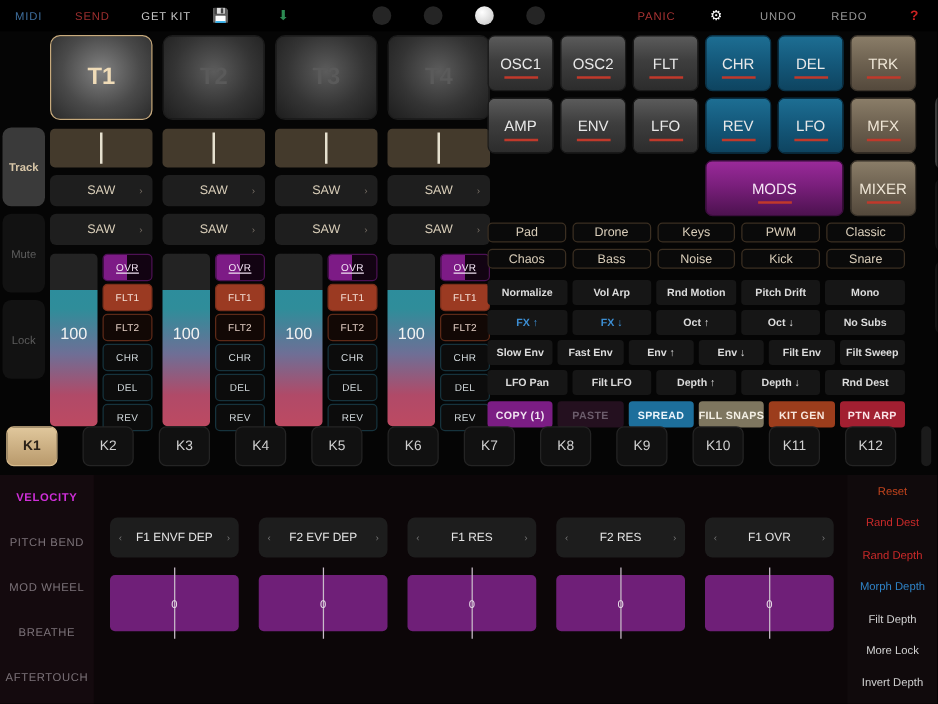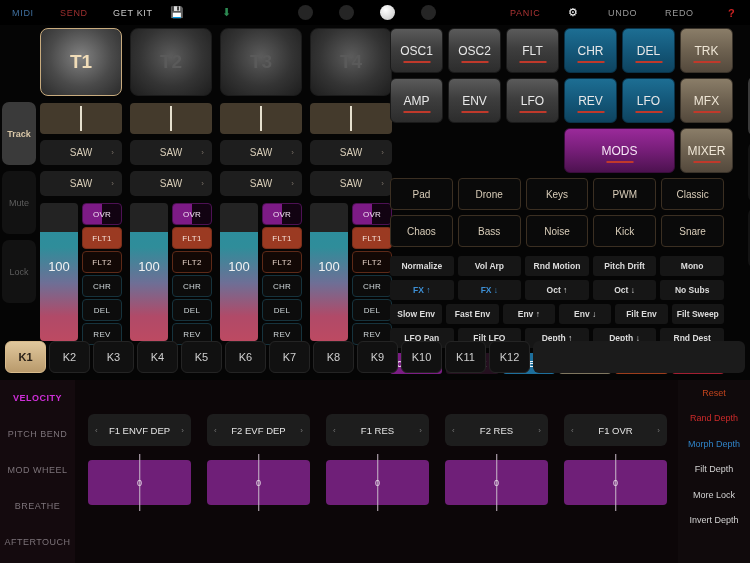--- a/index.html
+++ b/index.html
@@ -90,21 +90,21 @@
     font-size: 13px; color: #f2f2f2;
   }
   .fxcol { width: 40px; display: flex; flex-direction: column; gap: 2px; }
   .fxbtn {
     height: 22px; border-radius: 4px; font-size: 8px; letter-spacing: .3px;
     display: flex; align-items: center; justify-content: center;
     background: #0c0c0c; border: 1px solid #16333d; color: #cfd6d9; cursor: pointer;
   }
   .fxbtn.ovr {
     background: linear-gradient(to right, #7d1b86 0%, #7d1b86 50%, #120312 50%, #120312 100%);
-    border-color: #4d1154; color: #f0e2f2;
+    border-color: #4d1154; color: #f0e2f2; text-decoration: underline;
   }
   .fxbtn.flt1 { background: #9b3a22; border-color: #7a2f1b; color: #f6e2d8; }
   .fxbtn.flt2 { background: #120805; border-color: #5d2a18; color: #e3cfc5; }
 
   
   .modpanel { position: absolute; left: 390px; top: 28px; width: 334px; }
   .mod-grid { display: grid; grid-template-columns: repeat(6, 53px); gap: 5px; }
   .modbtn {
     height: 45px; border-radius: 6px; position: relative; cursor: pointer;
     display: flex; align-items: center; justify-content: center;
@@ -116,21 +116,21 @@
     position: absolute; bottom: 9px; left: 50%; transform: translateX(-50%);
     width: 27px; height: 1.6px; background: #c0392b;
   }
   .modbtn.blue { background: linear-gradient(to bottom, #1d6e93 0%, #14587a 50%, #0e4460 100%); border-color: #0a3349; }
   .modbtn.tan  { background: linear-gradient(to bottom, #8a7d68 0%, #6d6150 50%, #54493c 100%); border-color: #3a332a; color: #efe6d6; }
   .modbtn.mods { grid-column: span 2; background: linear-gradient(to bottom, #9a2a9a 0%, #7a1f7c 45%, #4d1250 100%); border-color: #3a0d3c; color: #f6e6f6; }
 
   
   .prow { display: flex; gap: 5px; margin-top: 5px; }
   .pbtn {
-    flex: 1; height: 32px; border-radius: 4px; cursor: pointer;
+    flex: 1; height: 16px; border-radius: 4px; cursor: pointer;
     display: flex; align-items: center; justify-content: center;
     background: #0a0a0a; border: 1px solid #3b2f22; color: #d9cdb9; font-size: 10px;
   }
   .prow.tight { gap: 4px; margin-top: 4px; }
   .abtn {
     flex: 1; height: 20px; border-radius: 3px; cursor: pointer;
     display: flex; align-items: center; justify-content: center;
     background: #161616; border: none; color: #dcdcdc; font-size: 8.5px;
     white-space: nowrap;
     font-weight: bold;
@@ -146,21 +146,21 @@
   
   .rail-r { position: absolute; left: 716px; top: 76px; width: 32px; }
   .rr-btn {
     width: 32px; height: 60px; border-radius: 7px; background: #131313;
     display: flex; align-items: center; justify-content: center;
     font-size: 8.5px; color: #5d5d5d; margin-bottom: 6px; cursor: pointer; margin-left: 32px;
   }
   .rr-btn.active { background: #3a3a3a; color: #c0392b; font-weight: bold; }
 
   
-  .krow { position: absolute; left: 5px; top: 341px; width: 740px; display: flex; gap: 3px; }
+  .krow { position: absolute; left: 5px; top: 341px; width: 740px; display: flex; gap: 20px; }
   .kbtn {
     width: 41px; height: 32px; border-radius: 6px; cursor: pointer;
     display: flex; align-items: center; justify-content: center;
     background: #111; border: 1px solid #242424; color: #cfcfcf; font-size: 11px;
   }
   .kbtn.sel { background: linear-gradient(to bottom, #e0c79c, #b99a6c); color: #2a2118; border-color: #d8bb8c; font-weight: bold; }
   .kfill { flex: 1; height: 32px; border-radius: 6px; background: #1b1b1b; }
 
   
   .bottom { position: absolute; left: 0; top: 380px; width: 750px; height: 183px; background: #0c0608; }
@@ -565,20 +565,21 @@
         </div>
         <div class="slot-sld">
           <i class="hd"></i>
           <span class="val">0</span>
         </div>
       </div>
     </div>
 
     <div class="actcol">
       <div class="act orange">Reset</div>
+      <div class="act red">Rand Dest</div>
       <div class="act red">Rand Depth</div>
       <div class="act blue">Morph Depth</div>
       <div class="act">Filt Depth</div>
       <div class="act">More Lock</div>
       <div class="act">Invert Depth</div>
     </div>
 
   </div>
 
 </div>

